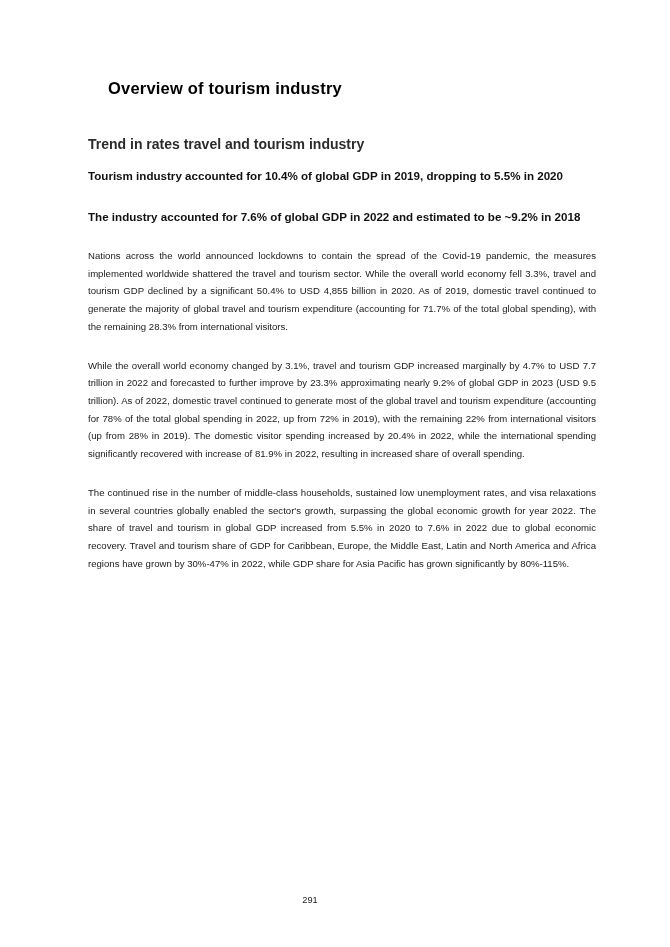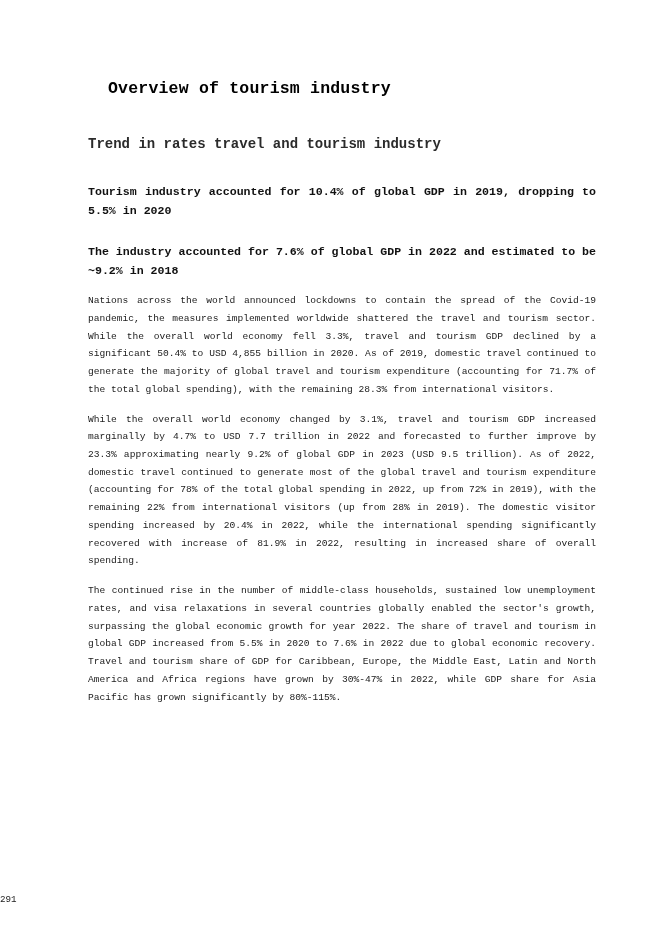--- a/index.html
+++ b/index.html
@@ -13,21 +13,20 @@
     font-family: "Liberation Sans", sans-serif;
     color: #000000;
     overflow: hidden;
   }
   .page {
     position: relative;
     width: 670px;
     height: 947px;
     box-sizing: border-box;
     padding: 78px 74px 0 88px;
-    font-family: Liberation Mono, monospace;
   }
   .doc-title {
     font-size: 16.5px;
     font-weight: bold;
     letter-spacing: 0.2px;
     margin: 0 0 0 20px;
     padding: 0;
     line-height: 1.3;
   }
   .section-heading {
@@ -35,48 +34,48 @@
     font-weight: bold;
     color: #2b2b2b;
     margin: 36px 0 0 0;
     padding: 0;
     line-height: 1.3;
   }
   .sub-heading {
     font-size: 11.6px;
     font-weight: bold;
     color: #111111;
-    margin: 28px 0 0 0;
+    margin: 12px 0 0 0;
     padding: 0;
     line-height: 1.65;
     text-align: justify;
   }
   .sub-heading.second {
     margin-top: 22px;
     text-align: justify;
     text-justify: inter-word;
   }
   .body-para {
     font-size: 9.6px;
     line-height: 1.85;
     color: #1a1a1a;
-    margin: 12px 0 0 0;
+    margin: 21px 0 0 0;
     padding: 0;
     text-align: justify;
     text-justify: inter-word;
   }
   .body-para:first-of-type {
     margin-top: 26px;
   }
   .page-number {
     position: absolute;
     bottom: 42px;
     left: 0;
     width: 620px;
-    text-align: left;
+    text-align: center;
     font-size: 9.2px;
     color: #1a1a1a;
   }
 </style>
 </head>
 <body>
 
 <div class="page">
 
   <h1 class="doc-title">Overview of tourism industry</h1>

